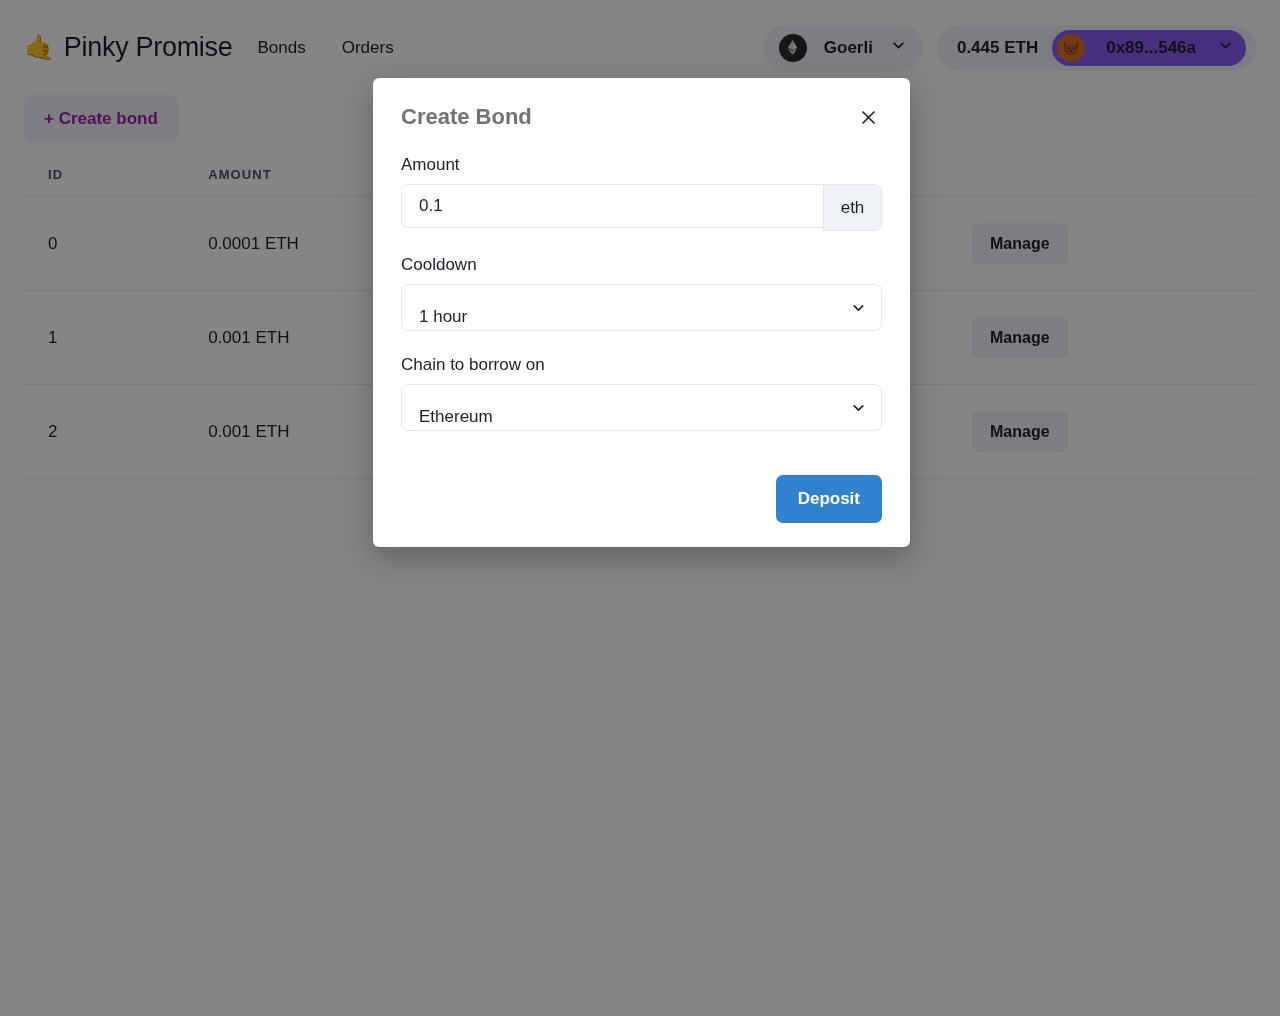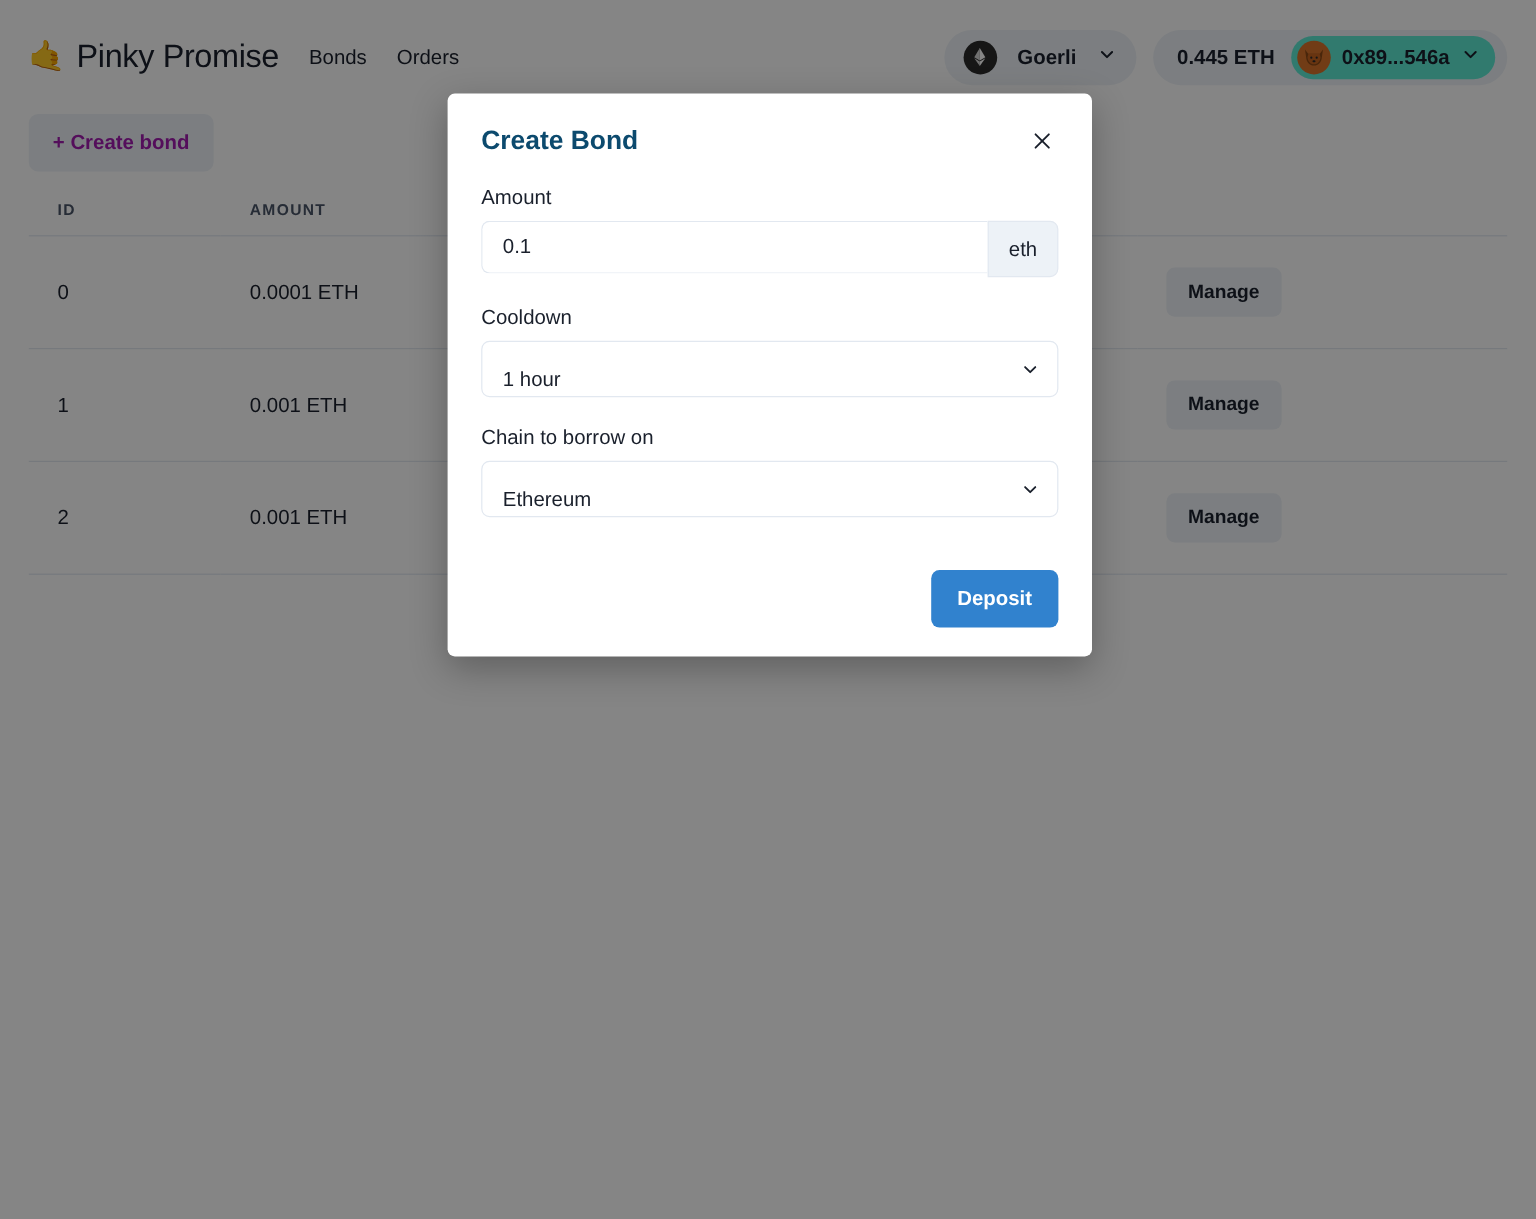--- a/index.html
+++ b/index.html
@@ -36,21 +36,21 @@
     font-size: 27px;
     font-weight: 400;
     letter-spacing: -0.3px;
     color: #1a202c;
     white-space: nowrap;
   }
   .brand-emoji { font-size: 25px; line-height: 1; display: inline-block; }
   .nav {
     display: flex;
     align-items: center;
-    gap: 25px;
+    gap: 36px;
     margin-left: 25px;
   }
   .nav a {
     font-size: 17px;
     color: #1a202c;
     text-decoration: none;
     white-space: nowrap;
   }
   .topbar-right {
     margin-left: auto;
@@ -87,22 +87,22 @@
     padding: 8px 10px 8px 20px;
     height: 46px;
     font-size: 17px;
     font-weight: 700;
     color: #1a202c;
     white-space: nowrap;
   }
   .addr-chip {
     display: flex;
     align-items: center;
-    gap: 9px;
-    background: #5eead4;
+    gap: 21px;
+    background: #8b5cf6;
     border-radius: 22px;
     padding: 4px 12px 4px 5px;
     height: 36px;
   }
   .fox {
     width: 28px; height: 28px;
     border-radius: 50%;
     background: #d9732b;
     display:flex; align-items:center; justify-content:center;
     flex: 0 0 auto;
@@ -180,21 +180,21 @@
     box-shadow: 0 10px 30px rgba(0,0,0,0.28);
     padding: 26px 28px 24px 28px;
   }
   .modal-head {
     display: flex;
     align-items: flex-start;
   }
   .modal-title {
     font-size: 22px;
     font-weight: 700;
-    color: #0c4a6e;
+    color: #737373;
     line-height: 1.2;
     margin: 0;
     text-align: right;
   }
   .modal-close {
     margin-left: auto;
     background: none;
     border: none;
     cursor: pointer;
     padding: 4px;

